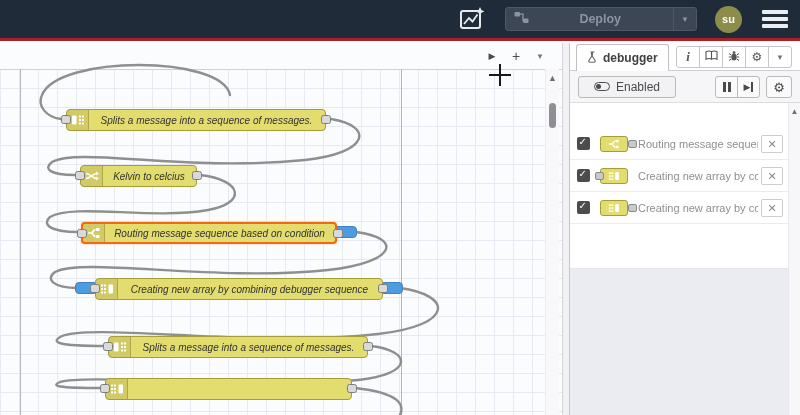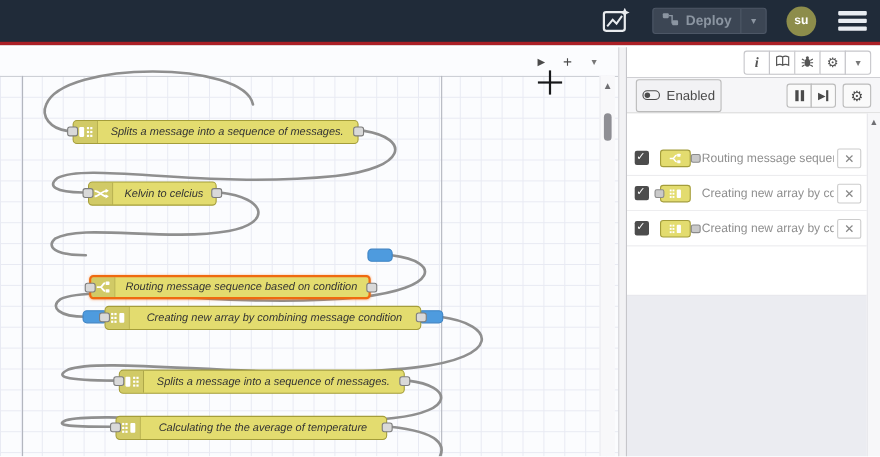--- a/index.html
+++ b/index.html
@@ -6,41 +6,41 @@
   html,body { width:800px; height:415px; overflow:hidden; font-family:"Liberation Sans",sans-serif; background:#fff; }
   #app { position:relative; width:800px; height:415px; }
 
   
   #header { position:absolute; left:0; top:0; width:800px; height:41px;
             background:var(--header-bg,#202b39); border-bottom:3px solid var(--accent-red,#ab2026);
             display:flex; align-items:center; }
   .hdr-right { position:absolute; right:10px; top:0; height:38px; display:flex; align-items:center; gap:18px; }
   .hdr-iconbtn { width:30px; height:26px; display:flex; align-items:center; justify-content:center; cursor:pointer; }
   .deploy-btn { height:24px; background:#3c4654; border:1px solid #4d5766; border-radius:3px;
-                display:flex; align-items:center; padding:0 0 0 8px; color:#8b95a1; font-size:12.5px; font-weight:bold; }
+                display:flex; align-items:center; padding:0 0 0 8px; color:#8b95a1; font-size:12.5px; font-weight:bold;gap:44px; }
   .deploy-btn .dep-label { margin:0 8px 0 6px; }
   .deploy-caret { border-left:1px solid #4d5766; height:100%; display:flex; align-items:center; padding:0 7px; font-size:8px; color:#8b95a1; }
   .avatar { width:27px; height:27px; border-radius:50%; background:var(--avatar,#8d8d4b); color:#fff;
             font-size:11px; font-weight:bold; display:flex; align-items:center; justify-content:center; }
   .burger { display:flex; flex-direction:column; gap:3.5px; padding:4px 2px; cursor:pointer; }
   .burger i { display:block; width:26px; height:3.6px; background:#e9edf2; border-radius:1px; }
 
   
   #canvas { position:absolute; left:0; top:43px; width:562px; height:372px; background:#fbfcfe; overflow:hidden; }
   #grid { position:absolute; left:0; top:26px; right:0; bottom:0;
           background-image:linear-gradient(#e8eaf3 1px, transparent 1px),linear-gradient(90deg,#e8eaf3 1px, transparent 1px);
           background-size:19px 19px; }
   #tabbar-line { position:absolute; left:0; top:26px; width:100%; height:1px; background:#cdd0d6; }
   .bound-v { position:absolute; top:26px; bottom:0; width:1px; background:#b3b6bf; }
   #wires { position:absolute; left:0; top:0; z-index:1; }
   #wires path { stroke:var(--wire,#8f8f8f); stroke-width:2.4; fill:none; stroke-linecap:round; }
 
   .node { position:absolute; height:22px; background:var(--node-fill,#e3dc6f);
           border:1px solid var(--node-border,#a49d3a); border-radius:4px; z-index:3; cursor:pointer; }
-  .node.hl { border:2px solid var(--hl,#ef6a10); box-shadow:0 0 2px rgba(239,106,16,.5);margin-top:28px; }
+  .node.hl { border:2px solid var(--hl,#ef6a10); box-shadow:0 0 2px rgba(239,106,16,.5); }
   .node .nicon { position:absolute; left:0; top:0; bottom:0; width:22px; background:rgba(0,0,0,.08);
                  border-right:1px solid rgba(110,100,20,.35); border-radius:3px 0 0 3px;
                  display:flex; align-items:center; justify-content:center; }
   .node .nlabel { position:absolute; left:23px; right:2px; top:0; bottom:0; display:flex; align-items:center; justify-content:center;
                   font-size:10px; font-style:italic; color:#333; white-space:nowrap; overflow:hidden; }
   .port { position:absolute; width:10px; height:9px; background:#d9d9d9; border:1px solid #7d7d7d; border-radius:2.5px; z-index:4; cursor:pointer; }
   .bpmark { position:absolute; width:23px; height:12px; background:var(--bp,#4e9bde); border:1px solid #3e83c4; border-radius:4px; z-index:2; }
 
   #cv-toolbar { position:absolute; top:5px; right:14px; display:flex; gap:8px; z-index:5; }
   #cv-toolbar .tbtn { width:16px; height:16px; display:flex; align-items:center; justify-content:center; color:#4a4a4a; cursor:pointer; }
@@ -63,22 +63,22 @@
             border-radius:3px 3px 0 0; display:flex; align-items:center; gap:5px; padding:0 10px; font-weight:bold; color:#414141; cursor:pointer; }
   .sb-tabbtns { position:absolute; right:8px; top:3px; display:flex; }
   .sb-tabbtns .sbtn { width:24px; height:22px; border:1px solid #c6c6ca; background:#fff; margin-left:-1px;
                       display:flex; align-items:center; justify-content:center; color:#555; cursor:pointer; }
   .sb-tabbtns .sbtn:first-child { border-radius:3px 0 0 3px; }
   .sb-tabbtns .sbtn.caret { border-radius:0 3px 3px 0; font-size:8px; color:#777; }
   .it { font-family:"Liberation Serif",serif; font-style:italic; font-weight:bold; font-size:13px; }
 
   #sb-toolbar { position:absolute; left:0; top:28px; width:100%; height:32px; background:#f6f6f8; border-bottom:1px solid #ddd;
                 display:flex; align-items:center; padding:0 8px; }
-  .enable-btn { height:30px; border:1px solid #bbb; border-radius:3px; background:#f2f2f4; display:flex; align-items:center;
-                gap:6px; padding:0 5px; color:#4a4a4a; cursor:pointer; }
+  .enable-btn { height:22px; border:1px solid #bbb; border-radius:3px; background:#f2f2f4; display:flex; align-items:center;
+                gap:6px; padding:0 15px; color:#4a4a4a; cursor:pointer; }
   .toggle { width:16px; height:9px; border:1.5px solid #4a4a4a; border-radius:5px; position:relative; }
   .toggle:before { content:""; position:absolute; left:0.5px; top:0.5px; width:5px; height:5px; border-radius:50%; background:#4a4a4a; }
   .sb-toolbar-right { position:absolute; right:8px; top:5px; display:flex; gap:6px; }
   .pgroup { display:flex; }
   .pbtn { width:23px; height:22px; border:1px solid #bbb; background:#fafafa; margin-left:-1px;
           display:flex; align-items:center; justify-content:center; color:#4a4a4a; cursor:pointer; }
   .pbtn:first-child { border-radius:3px 0 0 3px; margin-left:0; }
   .pbtn:last-child { border-radius:0 3px 3px 0; }
   .gearbtn { width:26px; height:22px; border:1px solid #bbb; border-radius:3px; background:#fafafa;
              display:flex; align-items:center; justify-content:center; color:#4a4a4a; font-size:13px; cursor:pointer; }
@@ -213,21 +213,21 @@
                 <rect x="1" y="1.5" width="2" height="2"></rect>
                 <rect x="1" y="5" width="2" height="2"></rect>
                 <rect x="1" y="8.5" width="2" height="2"></rect>
                 <rect x="4" y="1.5" width="2" height="2"></rect>
                 <rect x="4" y="5" width="2" height="2"></rect>
                 <rect x="4" y="8.5" width="2" height="2"></rect>
               </g>
               <rect x="8.5" y="1.5" width="4.5" height="9" rx="1" fill="#fff"></rect>
             </svg>
           </span>
-          <span class="nlabel">Creating new array by combining message condition</span>
+          <span class="nlabel">Creating new array by combining debugger sequence</span>
           <span class="port" style="left:-6px;top:4.5px"></span>
           <span class="port" style="left:282px;top:4.5px"></span>
         </div>
         <div class="node" style="left: 108px; top: 293px; width: 260px;">
           <span class="nicon">
             <svg width="14" height="12" viewBox="0 0 14 12">
               <rect x="1" y="1.5" width="4.5" height="9" rx="1" fill="#fff"></rect>
               <g fill="#fff">
                 <rect x="8" y="1.5" width="2" height="2"></rect>
                 <rect x="8" y="5" width="2" height="2"></rect>
@@ -249,21 +249,20 @@
                 <rect x="1" y="1.5" width="2" height="2"></rect>
                 <rect x="1" y="5" width="2" height="2"></rect>
                 <rect x="1" y="8.5" width="2" height="2"></rect>
                 <rect x="4" y="1.5" width="2" height="2"></rect>
                 <rect x="4" y="5" width="2" height="2"></rect>
                 <rect x="4" y="8.5" width="2" height="2"></rect>
               </g>
               <rect x="8.5" y="1.5" width="4.5" height="9" rx="1" fill="#fff"></rect>
             </svg>
           </span>
-          <span class="nlabel">Calculating the the average of temperature</span>
           <span class="port" style="left:-6px;top:4.5px"></span>
           <span class="port" style="left:241px;top:4.5px"></span>
         </div>
       </div>
 
     <div id="cv-toolbar">
       <div class="tbtn" style="font-size:9px">▶</div>
       <div class="tbtn" style="font-size:14px">+</div>
       <div class="tbtn" style="font-size:8px;color:#777">▼</div>
     </div>
@@ -274,20 +273,28 @@
     </div>
   </div>
 
   <div id="crosshair"></div>
 
   <div id="splitter"></div>
 
   <div id="sidebar">
 
     <div id="sb-tabs">
+      <div class="sb-tab">
+        <span>
+          <svg width="11" height="12" viewBox="0 0 11 12">
+            <path d="M3.5,1 h4 M4.5,1 v3 l3.6,5.5 a1.1,1.1 0 0 1 -0.9,1.7 h-4.4 a1.1,1.1 0 0 1 -0.9,-1.7 L5.5,4 v-3" fill="none" stroke="#666" stroke-width="1.1"></path>
+          </svg>
+        </span>
+        <span>debugger</span>
+      </div>
       <div class="sb-tabbtns">
         <div class="sbtn">
             <span class="it">i</span>
           </div>
         <div class="sbtn">
           <span>
             <svg width="13" height="11" viewBox="0 0 13 11">
               <path d="M1,1.8 C3,0.8 5,0.8 6.5,1.8 C8,0.8 10,0.8 12,1.8 V9.3 C10,8.3 8,8.3 6.5,9.3 C5,8.3 3,8.3 1,9.3 z M6.5,1.8 V9.3" fill="none" stroke="#555" stroke-width="1.1"></path>
             </svg>
           </span>

